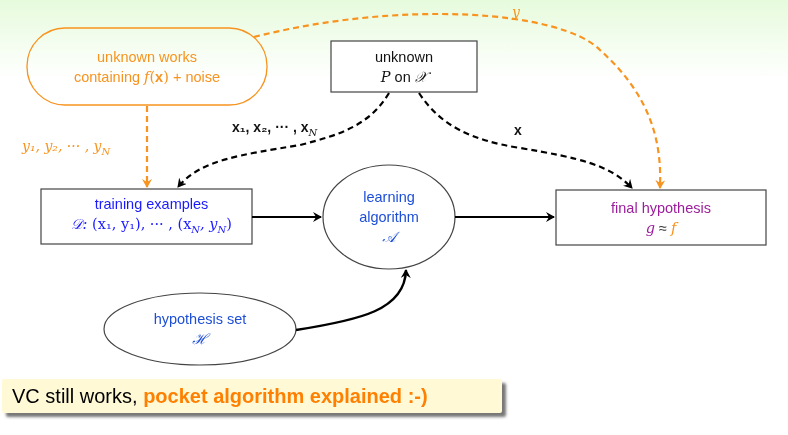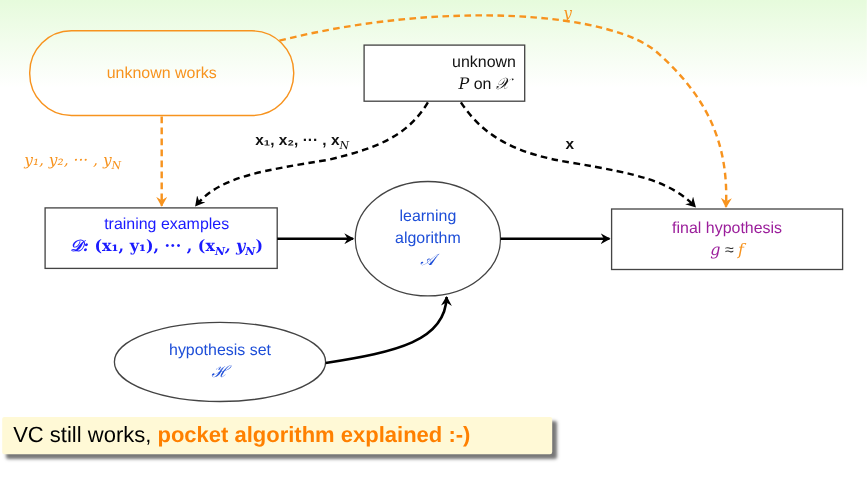--- a/index.html
+++ b/index.html
@@ -61,30 +61,31 @@
 
   <path d="M252,217 L321,217" fill="none" stroke="#000" stroke-width="2.2" marker-end="url(#arrBlack)"></path>
 
   <path d="M455,217 L554,217" fill="none" stroke="#000" stroke-width="2.2" marker-end="url(#arrBlack)"></path>
 
   <path d="M296,330 C360,320 405,310 406,270" fill="none" stroke="#000" stroke-width="2.4" marker-end="url(#arrBlack)"></path>
 </svg>
 
 <div class="node orange" style="left:27px; top:28px; width:240px; height:77px;">
   <div>unknown works</div>
+  <div><span>containing </span><span class="math">f<span style="font-style:normal">(</span><span class="bold">x</span><span style="font-style:normal">)</span></span><span> + noise</span></div>
 </div>
 
-<div class="node black" style="left:331px; top:41px; width:146px; height:51px;margin-left:36px;">
+<div class="node black" style="left:331px; top:41px; width:146px; height:51px;">
   <div>unknown</div>
   <div><span class="math">P</span><span> on </span><span class="math">𝒳</span></div>
 </div>
 
 <div class="node blue" style="left:41px; top:189px; width:221px; height:55px;">
   <div>training examples</div>
-  <div style="white-space:nowrap;font-weight:bold;"><span class="math">𝒟:</span><span class="math" style="font-style:normal"> (x₁, y₁), ··· , (x</span><sub class="math" style="font-size:10px">N</sub><span class="math">, y</span><sub class="math" style="font-size:10px">N</sub><span class="math" style="font-style:normal">)</span></div>
+  <div style="white-space:nowrap;"><span class="math">𝒟:</span><span class="math" style="font-style:normal"> (x₁, y₁), ··· , (x</span><sub class="math" style="font-size:10px">N</sub><span class="math">, y</span><sub class="math" style="font-size:10px">N</sub><span class="math" style="font-style:normal">)</span></div>
 </div>
 
 <div class="node red" style="left:323px; top:165px; width:132px; height:104px;">
   <div>learning</div>
   <div>algorithm</div>
   <div class="math">𝒜</div>
 </div>
 
 <div class="node purple" style="left:556px; top:190px; width:210px; height:55px;border-radius:14px;">
   <div>final hypothesis</div>

